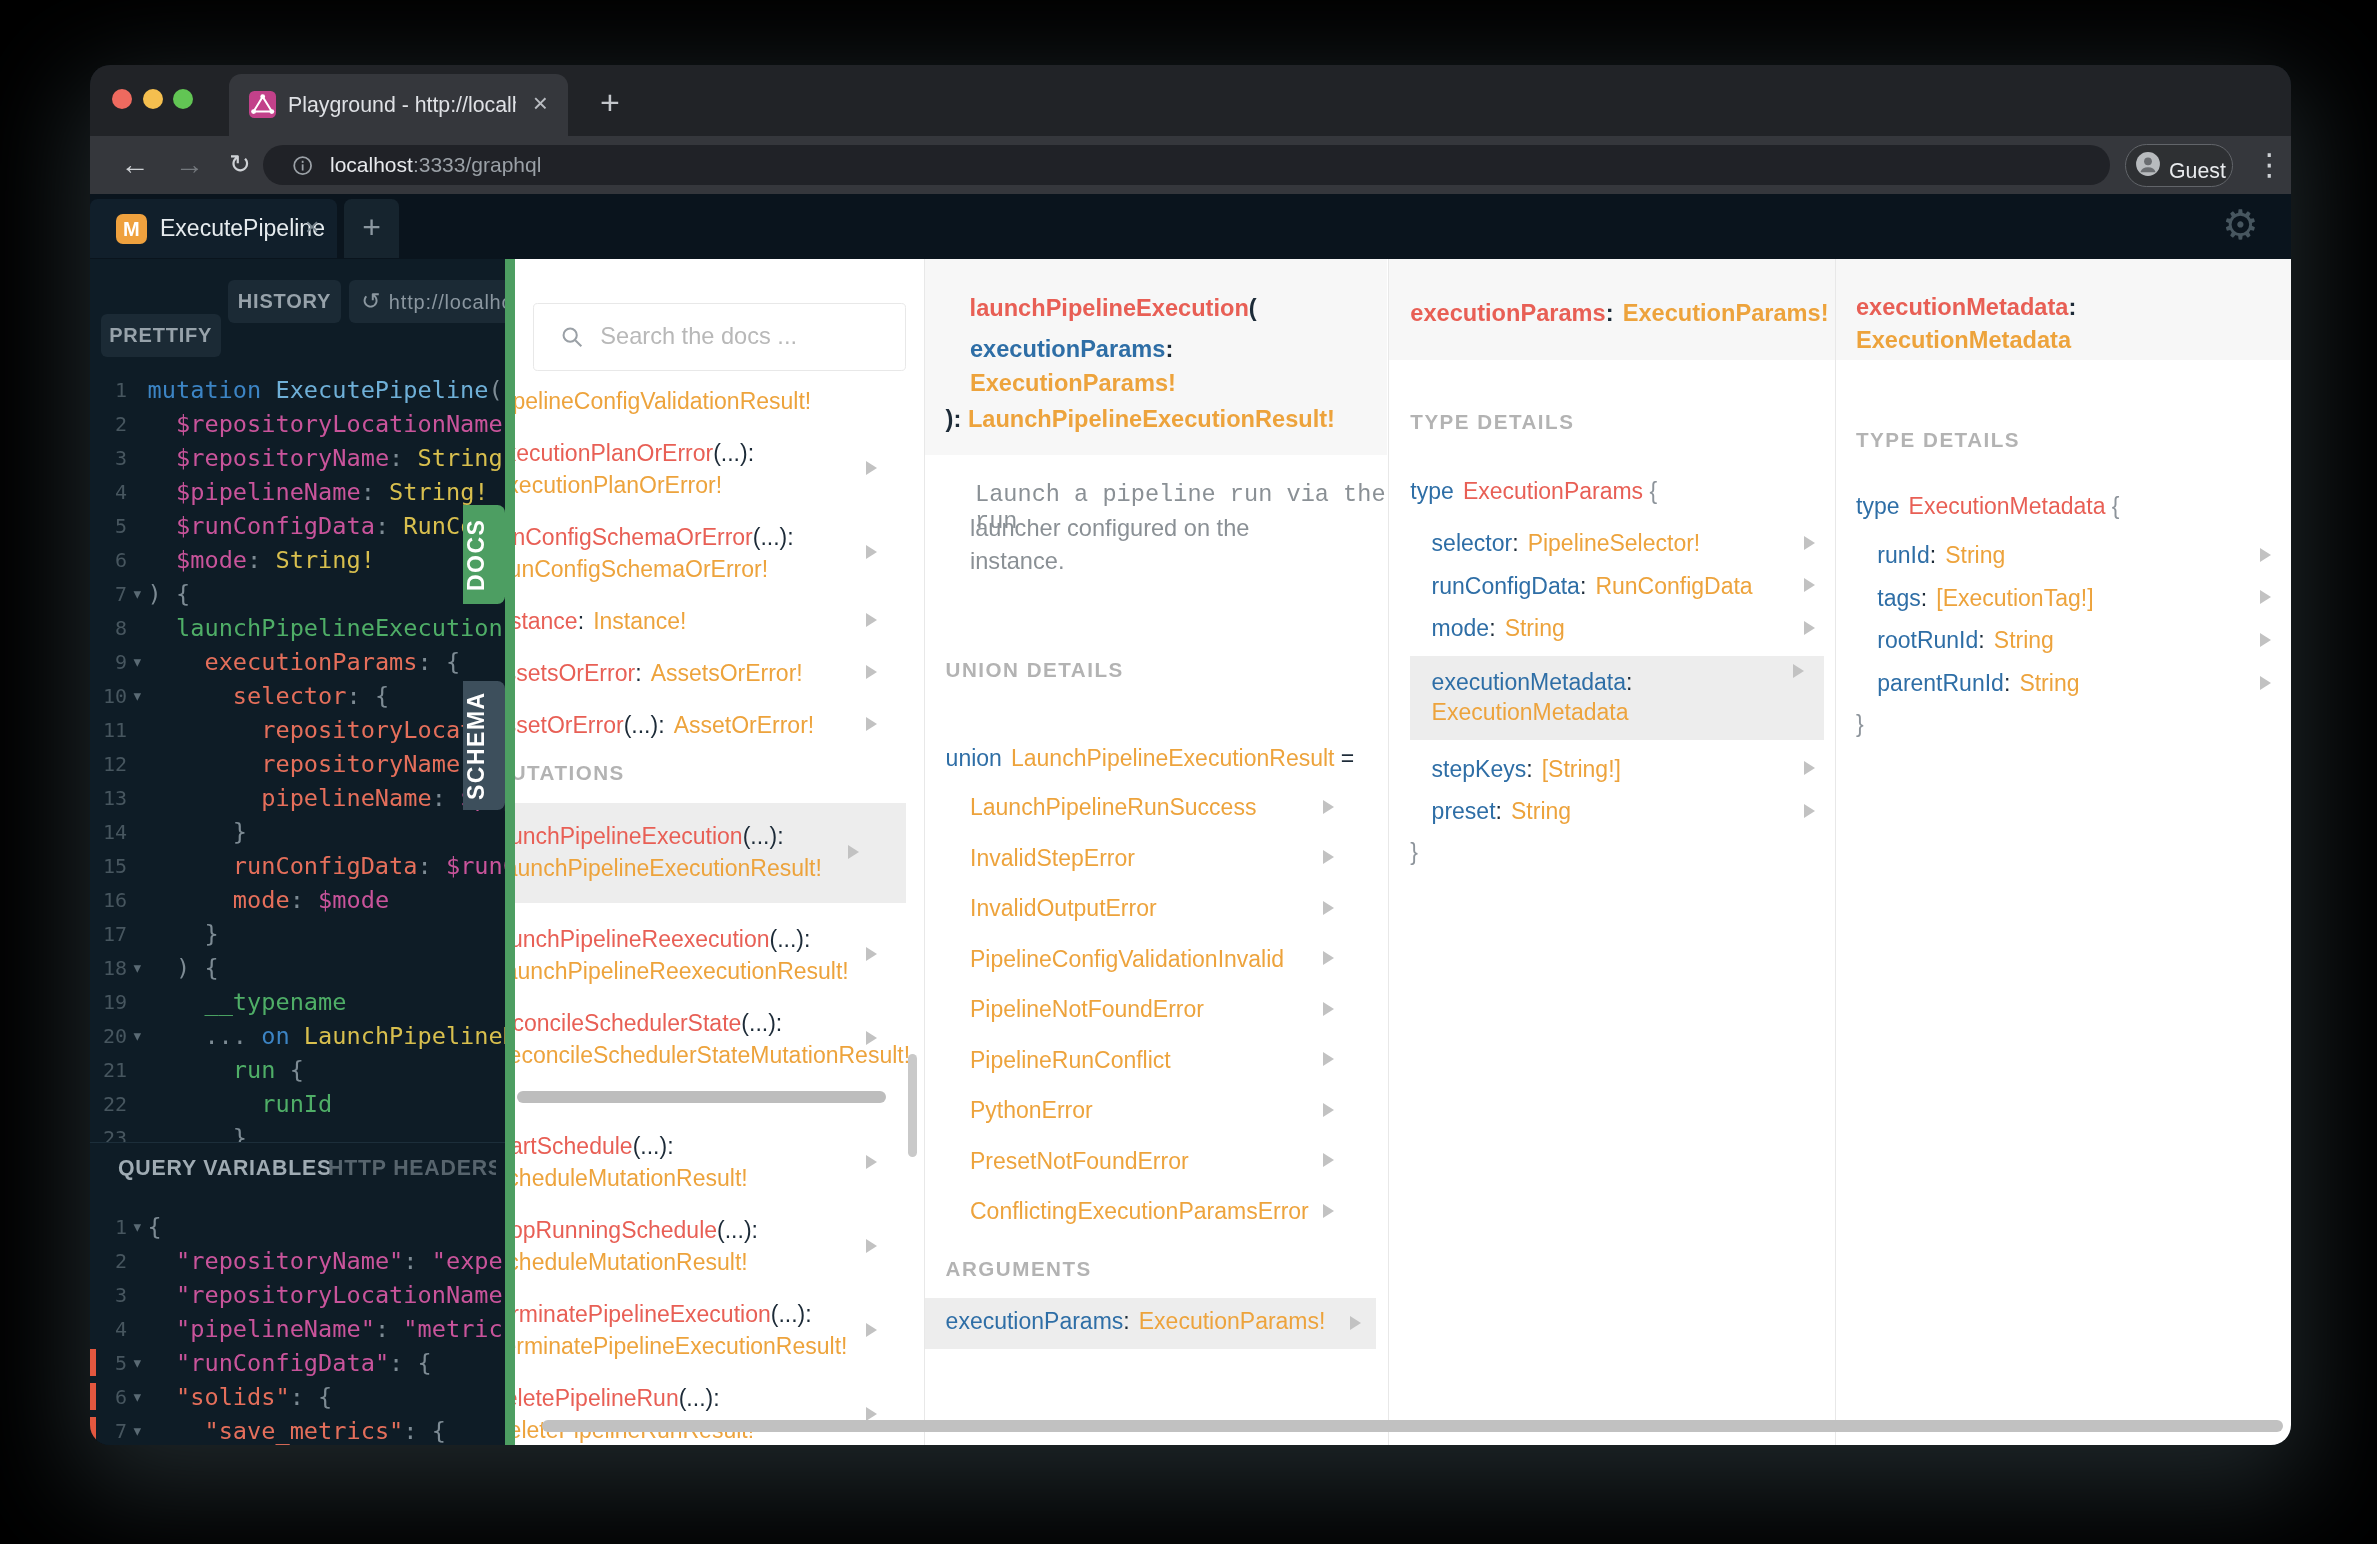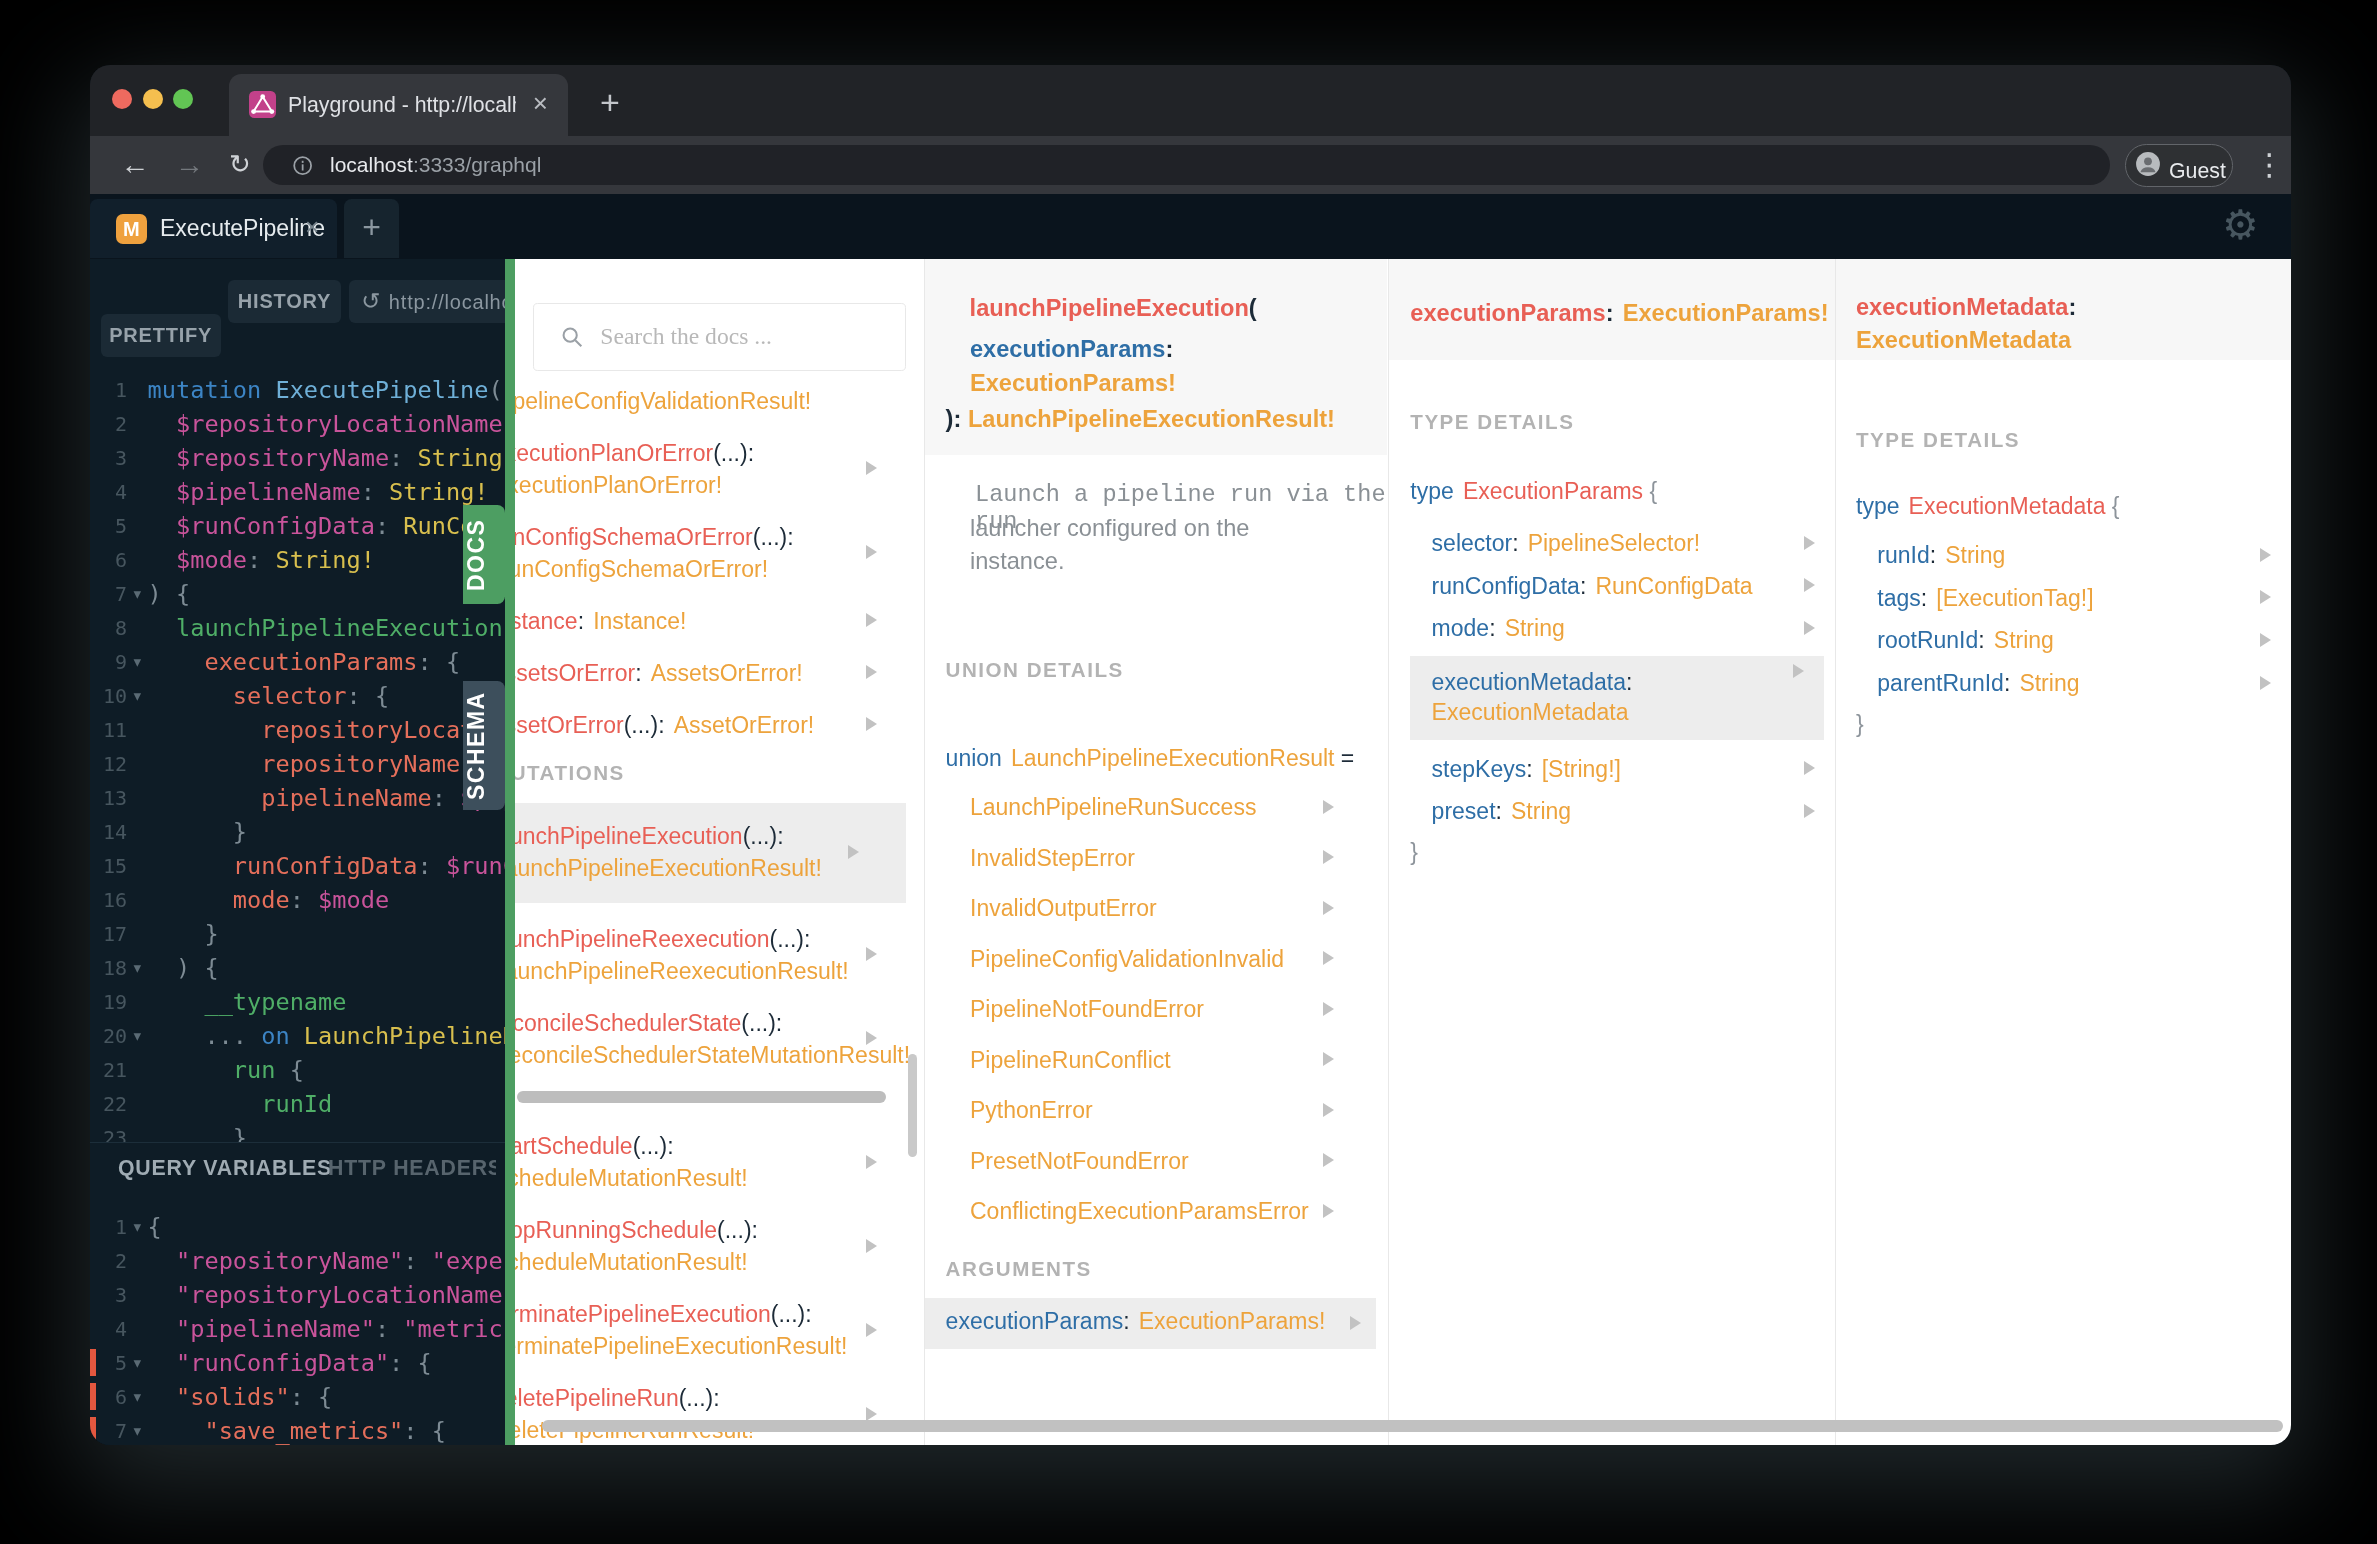--- a/index.html
+++ b/index.html
@@ -78,21 +78,21 @@
   .dcol4{left:1320px;width:455px;border-left:1.5px solid #e8e8e8;}
 
   .d-red{color:#e85f55;} .d-orange{color:#eda33c;} .d-blue{color:#2e6ea6;}
   .d-dark{color:#1d2b38;} .d-gray{color:#8d949b;} .bold{font-weight:bold;}
   .sec-header{font-size:20.6px;font-weight:bold;color:#b3b3b3;letter-spacing:1.5px;}
   .desc{font-size:23.6px;color:#8a9095;}
 
   .searchbox{position:absolute;left:18.3px;top:44px;width:373px;height:68px;border:1.5px solid #e8e8e8;border-radius:4.6px;
              box-sizing:border-box;background:#fff;}
   .searchbox input{position:absolute;left:64px;top:4.6px;width:289px;height:53px;border:none;outline:none;
-                   font-size:23.6px;color:#555;font-family:Liberation Serif, serif;}
+                   font-size:23.6px;color:#555;font-family:Liberation Sans, sans-serif;}
   .searchbox input::placeholder{color:#b8b8b8;}
   .mag{position:absolute;left:26px;top:20.6px;}
 
   #col1-list{position:absolute;left:0;top:126px;right:0;}
   .d1-item{position:relative;margin-bottom:20px;}
   .d1-item.hl{background:#ededed;padding:17px 0 18.3px;margin-right:18.3px;}
   .d1-line{font-size:23px;line-height:32px;white-space:nowrap;margin-left:-23px;}
   .d1-header{margin:10.7px 0 18.3px;margin-left:-23px;}
   .d1-hscroll{height:12.2px;background:#bdbdbd;border-radius:6.1px;margin:4.6px 38px 27.4px 1.5px;}
   .chev{position:absolute;width:0;height:0;border-left:11.4px solid #c2c2c2;

